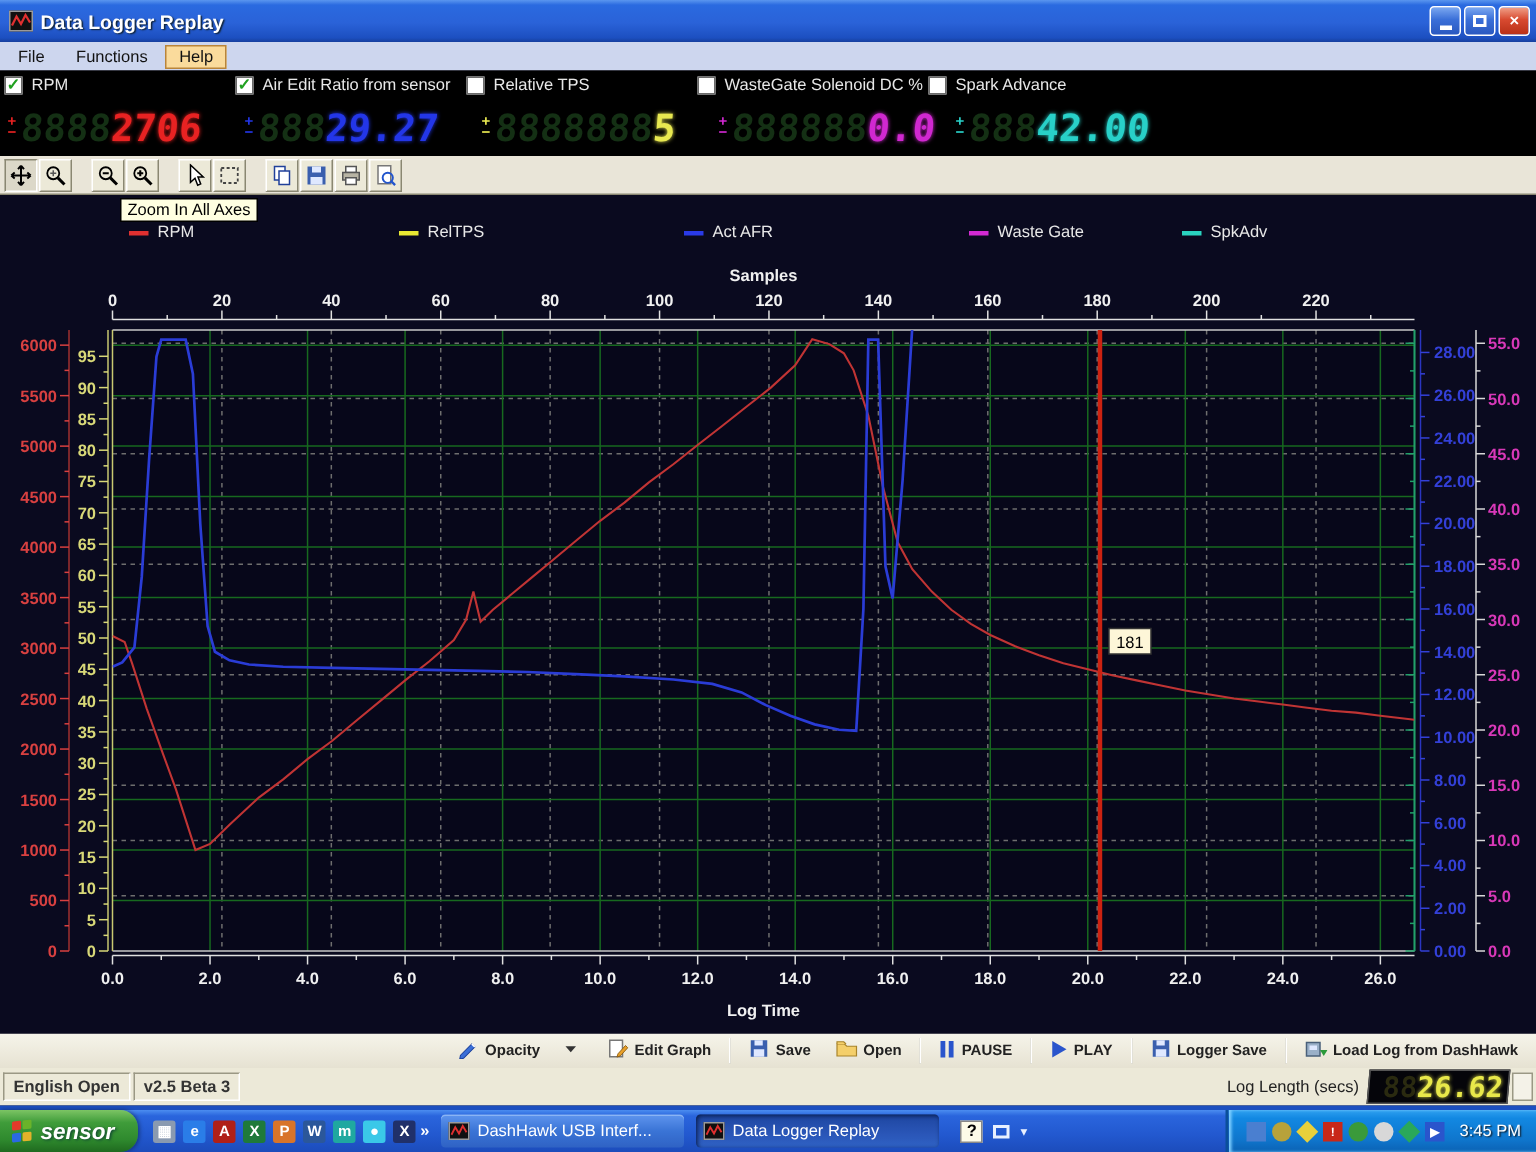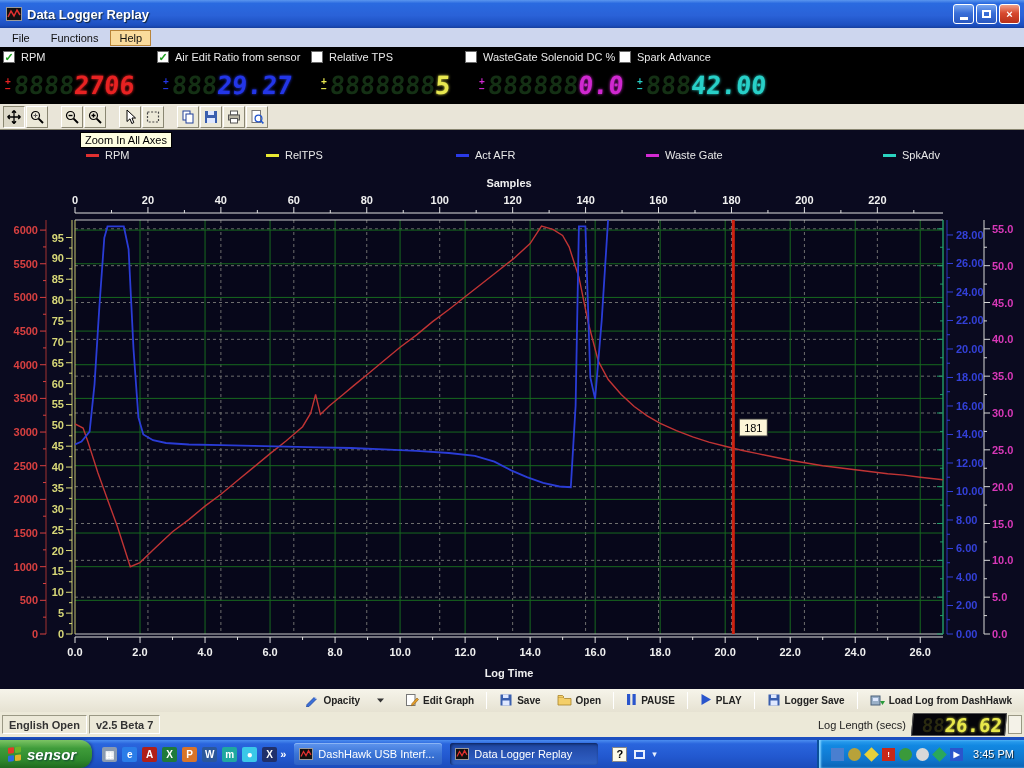--- a/index.html
+++ b/index.html
@@ -96,21 +96,21 @@
   #startbtn { height:28px; padding:0 16px 0 8px; display:flex; align-items:center;
     background:linear-gradient(180deg,#7cc464 0%,#3f9c3a 30%,#2f8a2e 70%,#1f6a1f 100%);
     border-radius:0 12px 12px 0; box-shadow:1px 0 3px rgba(0,0,0,.4); }
   #startbtn .flag { width:14px; height:14px; display:grid; grid-template-columns:6px 6px; gap:1px; margin-right:5px; transform:skewY(-6deg); }
   #startbtn .flag i { display:block; height:6px; border-radius:1px; }
   #startbtn .label { color:#fff; font-size:15px; font-weight:bold; font-style:italic; text-shadow:1px 1px 2px #143; }
   #quicklaunch { display:flex; align-items:center; margin-left:10px; gap:5px; }
   .qlicon { width:15px; height:15px; border-radius:2px; display:flex; align-items:center; justify-content:center;
     font-size:10px; font-weight:bold; color:#fff; }
   #chevron { color:#fff; font-size:11px; font-weight:bold; margin-left:3px; }
-  .taskbtn { height:22px; width:148px; margin-left:8px; display:flex; align-items:center; padding:0 5px;
+  .taskbtn { height:22px; width:162px; margin-left:8px; display:flex; align-items:center; padding:0 5px;
     border-radius:3px; color:#fff; font-size:11px; white-space:nowrap; overflow:hidden;
     background:linear-gradient(180deg,#5f95ee,#3a74d6 50%,#2f62c4); box-shadow:inset 0 1px 0 #8ab4f4; }
   .taskbtn.active { background:linear-gradient(180deg,#1e46a0,#2a56b8 60%,#2f62c4); box-shadow:inset 1px 1px 3px #0a1f52; }
   .taskbtn .appicon { width:14px; height:12px; background:#101010; border:1px solid #9a9a9a; margin-right:5px; position:relative; flex:none; }
   #deskband { display:flex; align-items:center; margin-left:14px; gap:7px; }
   #deskband .q { width:15px; height:15px; background:#fdfbe8; border:1px solid #888; color:#000;
     font-size:11px; font-weight:bold; display:flex; align-items:center; justify-content:center; }
   #deskband .restore { width:11px; height:9px; border:2px solid #e8f0ff; position:relative; }
   #deskband .caret { color:#e8f0ff; font-size:9px; }
   #tray { margin-left:auto; height:28px; display:flex; align-items:center; padding:0 10px 0 12px; gap:4px;
@@ -293,21 +293,21 @@
           <div style="display: inline;">RelTPS</div>
         </div>
         <div class="lgitem" style="left: 456px;">
           <div class="lgswatch" style="background: rgb(42, 58, 232);"></div>
           <div style="display: inline;">Act AFR</div>
         </div>
         <div class="lgitem" style="left: 646px;">
           <div class="lgswatch" style="background: rgb(211, 42, 211);"></div>
           <div style="display: inline;">Waste Gate</div>
         </div>
-        <div class="lgitem" style="left: 883px; align-items: center;">
+        <div class="lgitem" style="left: 788px; align-items: center;">
           <div class="lgswatch" style="background: rgb(42, 211, 192);"></div>
           <div style="display: inline;">SpkAdv</div>
         </div>
       </div>
     <svg id="chartsvg" width="1024" height="554">
         <defs>
           <clipPath id="plotclip">
             <rect x="75" y="90" width="868" height="414"></rect>
           </clipPath>
         </defs>
@@ -721,21 +721,21 @@
             <rect x="1" y="3" width="9" height="9" fill="#9ab0c8" stroke="#4a607a"></rect>
             <rect x="3" y="5" width="5" height="3" fill="#dfe8ff"></rect>
             <polygon points="10,8 15,8 12.5,12" fill="#2a9a3a"></polygon>
           </svg></span>
         <span>Load Log from DashHawk</span>
       </div>
     </div>
 
   <div id="statusbar">
     <span class="spanel">English Open</span>
-    <span class="spanel">v2.5 Beta 7</span>
+    <span class="spanel">v2.5 Beta 3</span>
     <span id="loglen-label">Log Length (secs)</span>
     <span id="loglen-led">
       <span class="ghost">88</span>
         <span class="val">26.62</span>
     </span>
     <span id="endgrip"></span>
   </div>
 
   <div id="winborder"></div>
 

